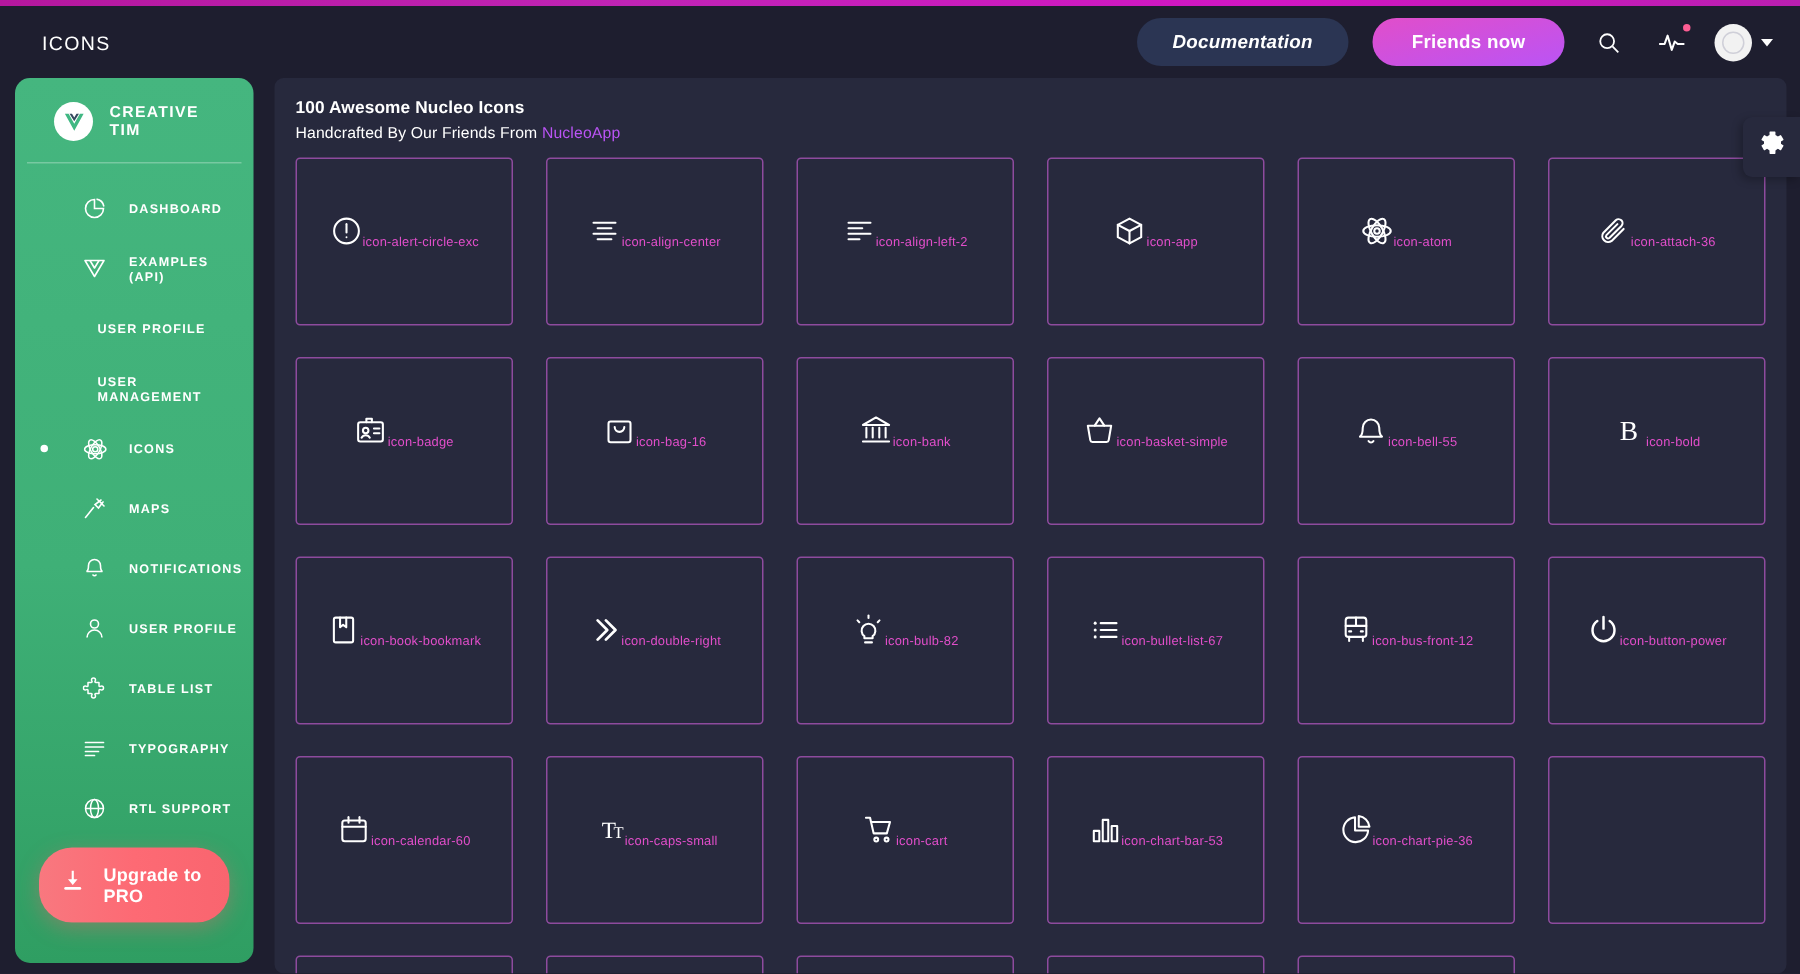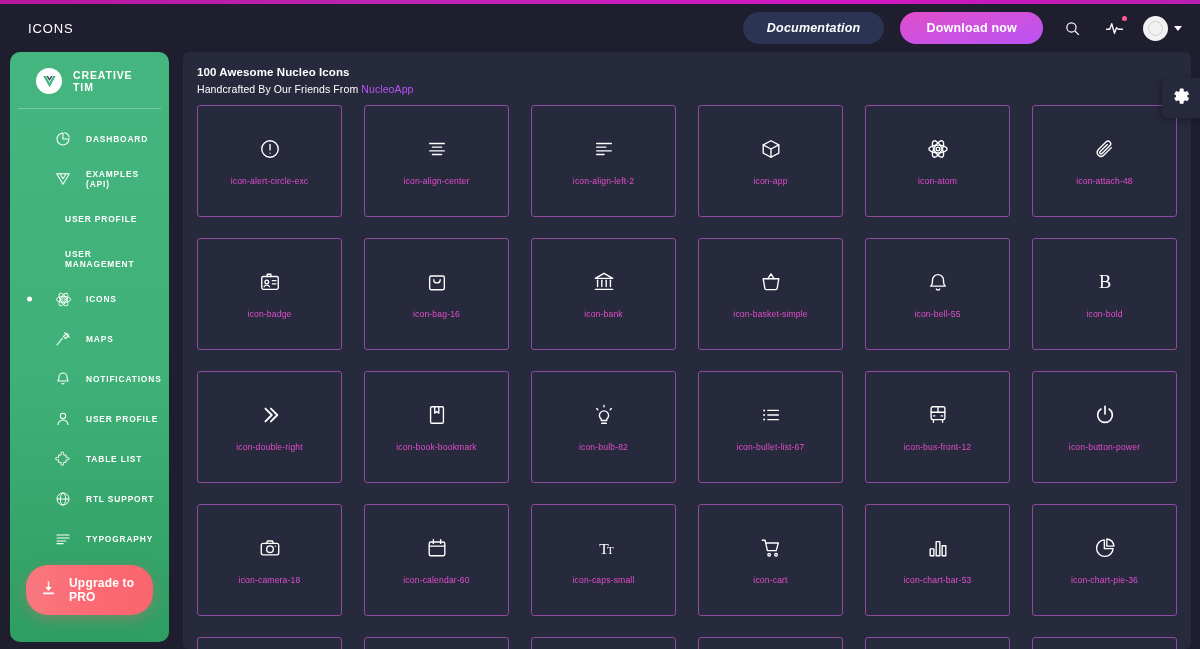--- a/index.html
+++ b/index.html
@@ -132,21 +132,21 @@
   .grid {
     display:grid;
     grid-template-columns: repeat(6, 1fr);
     gap: 21px 22px;
     padding: 0 14px 14px 14px;
   }
   .icon-card {
     border: 1px solid #8e4b9e;
     border-radius: 3px;
     height: 112px;
-    display:flex; flex-direction:column; align-items:center; justify-content:center;
+    display:flex; flex-direction:row; align-items:center; justify-content:center;
     cursor:pointer;
     background: transparent;
   }
   .icon-card .glyph {
     color:#ffffff; height:26px; display:flex; align-items:center; justify-content:center;
     margin-bottom: 14px;
   }
   .icon-card .cname {
     color:#e14eca; font-size:8.6px; letter-spacing:.15px; text-align:center;
   }
@@ -165,21 +165,21 @@
 </head>
 <body>
 
 <div class="topbar-progress"></div>
 
 <div class="header">
   <div class="header-title">ICONS</div>
 
   <div class="header-right">
     <button class="btn-doc">Documentation</button>
-    <button class="btn-download">Download now</button>
+    <button class="btn-download">Friends now</button>
 
     <div class="icon-btn">
       <svg width="17" height="17" viewBox="0 0 24 24" fill="none" stroke="#ffffff" stroke-width="1.7">
         <circle cx="10.5" cy="10.5" r="6.5"></circle>
           <line x1="15.5" y1="15.5" x2="21" y2="21"></line>
       </svg>
     </div>
 
     <div class="icon-btn">
       <svg width="19" height="19" viewBox="0 0 24 24" fill="none" stroke="#ffffff" stroke-width="1.7" stroke-linecap="round" stroke-linejoin="round">
@@ -285,41 +285,41 @@
       <span class="nav-ico">
         <svg width="16" height="16" viewBox="0 0 24 24" fill="none" stroke="#fff" stroke-width="1.5" stroke-linejoin="round">
           <path d="M9 3.5a2 2 0 0 1 4 0c0 .9-.6 1.3-.6 1.8 0 .4.3.7.8.7h3.3v3.3c0 .5.3.8.7.8.5 0 .9-.6 1.8-.6a2 2 0 0 1 0 4c-.9 0-1.3-.6-1.8-.6-.4 0-.7.3-.7.8v3.3h-3.3c-.5 0-.8.3-.8.8 0 .5.6.9.6 1.8a2 2 0 0 1-4 0c0-.9.6-1.3.6-1.8 0-.5-.3-.8-.8-.8H5.5v-3.3c0-.5-.3-.8-.8-.8-.5 0-.9.6-1.8.6a2 2 0 0 1 0-4c.9 0 1.3.6 1.8.6.5 0 .8-.3.8-.8V6h3.3c.5 0 .8-.3.8-.7 0-.5-.6-.9-.6-1.8z"></path>
         </svg>
       </span>
       <span class="nav-label">TABLE LIST</span>
     </div>
 
     <div class="nav-item">
       <span class="nav-ico">
-        <svg width="16" height="16" viewBox="0 0 24 24" fill="none" stroke="#fff" stroke-width="1.5">
-          <circle cx="12" cy="12" r="9"></circle>
-            <ellipse cx="12" cy="12" rx="4" ry="9"></ellipse>
-            <line x1="3" y1="12" x2="21" y2="12"></line>
-        </svg>
-      </span>
-      <span class="nav-label">RTL SUPPORT</span>
-    </div>
-
-    <div class="nav-item">
-      <span class="nav-ico">
         <svg width="16" height="16" viewBox="0 0 24 24" fill="none" stroke="#fff" stroke-width="1.7" stroke-linecap="round">
           <line x1="3" y1="6" x2="21" y2="6"></line>
             <line x1="3" y1="10.5" x2="21" y2="10.5"></line>
           <line x1="3" y1="15" x2="16" y2="15"></line>
             <line x1="3" y1="19" x2="12" y2="19"></line>
         </svg>
       </span>
       <span class="nav-label">TYPOGRAPHY</span>
     </div>
 
+    <div class="nav-item">
+      <span class="nav-ico">
+        <svg width="16" height="16" viewBox="0 0 24 24" fill="none" stroke="#fff" stroke-width="1.5">
+          <circle cx="12" cy="12" r="9"></circle>
+            <ellipse cx="12" cy="12" rx="4" ry="9"></ellipse>
+            <line x1="3" y1="12" x2="21" y2="12"></line>
+        </svg>
+      </span>
+      <span class="nav-label">RTL SUPPORT</span>
+    </div>
+
     <div class="upgrade-btn">
       <span class="nav-ico">
         <svg width="17" height="17" viewBox="0 0 24 24" fill="#ffffff">
           <path d="M11 2h2v8h3.5L12 15.5 7.5 10H11V2z"></path>
             <rect x="4" y="17.5" width="16" height="2.6" rx="1.3"></rect>
         </svg>
       </span>
       <span class="upgrade-label">Upgrade to PRO</span>
     </div>
 
@@ -387,21 +387,21 @@
           </svg>
         </div>
         <div class="cname">icon-atom</div>
       </div>
       <div class="icon-card">
         <div class="glyph">
           <svg width="22" height="22" viewBox="0 0 24 24" fill="none" stroke="#ffffff" stroke-width="1.5" stroke-linecap="round" stroke-linejoin="round">
             <path d="M19 10.5 10.3 19.2a4.3 4.3 0 0 1-6-6l9-9a2.9 2.9 0 0 1 4.1 4.1l-8.8 8.8a1.5 1.5 0 0 1-2.1-2.1l8-8"></path>
           </svg>
         </div>
-        <div class="cname">icon-attach-48</div>
+        <div class="cname">icon-attach-36</div>
       </div>
       <div class="icon-card">
         <div class="glyph">
           <svg width="22" height="22" viewBox="0 0 24 24" fill="none" stroke="#ffffff" stroke-width="1.5" stroke-linecap="round" stroke-linejoin="round">
             <rect x="3" y="6" width="18" height="14" rx="1.6"></rect>
             <circle cx="8.5" cy="12" r="2"></circle>
             <path d="M5.5 17.2a3.4 3.4 0 0 1 6 0"></path>
             <line x1="14.5" y1="10.5" x2="18.5" y2="10.5"></line>
             <line x1="14.5" y1="14" x2="18.5" y2="14"></line>
             <path d="M9 6V3.5h4V6"></path>
@@ -453,34 +453,34 @@
         <div class="glyph">
           <svg width="22" height="22" viewBox="0 0 24 24">
             <text x="12" y="19" text-anchor="middle" font-family="Liberation Serif, serif" font-size="20" fill="#ffffff">B</text>
           </svg>
         </div>
         <div class="cname">icon-bold</div>
       </div>
       <div class="icon-card">
         <div class="glyph">
           <svg width="22" height="22" viewBox="0 0 24 24" fill="none" stroke="#ffffff" stroke-width="1.5" stroke-linecap="round" stroke-linejoin="round">
+            <rect x="5" y="3" width="14" height="18" rx="1.4"></rect>
+            <path d="M9.5 3v7l2.2-1.8L14 10V3"></path>
+          </svg>
+        </div>
+        <div class="cname">icon-book-bookmark</div>
+      </div>
+      <div class="icon-card">
+        <div class="glyph">
+          <svg width="22" height="22" viewBox="0 0 24 24" fill="none" stroke="#ffffff" stroke-width="1.5" stroke-linecap="round" stroke-linejoin="round">
             <polyline points="7,5 14,12 7,19" stroke-width="2"></polyline>
             <polyline points="13,5 20,12 13,19" stroke-width="2"></polyline>
           </svg>
         </div>
         <div class="cname">icon-double-right</div>
-      </div>
-      <div class="icon-card">
-        <div class="glyph">
-          <svg width="22" height="22" viewBox="0 0 24 24" fill="none" stroke="#ffffff" stroke-width="1.5" stroke-linecap="round" stroke-linejoin="round">
-            <rect x="5" y="3" width="14" height="18" rx="1.4"></rect>
-            <path d="M9.5 3v7l2.2-1.8L14 10V3"></path>
-          </svg>
-        </div>
-        <div class="cname">icon-book-bookmark</div>
       </div>
       <div class="icon-card">
         <div class="glyph">
           <svg width="22" height="22" viewBox="0 0 24 24" fill="none" stroke="#ffffff" stroke-width="1.5" stroke-linecap="round" stroke-linejoin="round">
             <path d="M9 16.5a5 5 0 1 1 6 0v1.5H9z"></path>
             <line x1="9.5" y1="21" x2="14.5" y2="21"></line>
             <line x1="12" y1="1.5" x2="12" y2="3.2"></line>
             <line x1="4" y1="5" x2="5.3" y2="6.3"></line>
             <line x1="20" y1="5" x2="18.7" y2="6.3"></line>
           </svg>
@@ -519,31 +519,20 @@
           <svg width="22" height="22" viewBox="0 0 24 24" fill="none" stroke="#ffffff" stroke-width="1.5" stroke-linecap="round" stroke-linejoin="round">
             <path d="M7.5 5.5a8 8 0 1 0 9 0" stroke-width="1.8"></path>
             <line x1="12" y1="2.5" x2="12" y2="11" stroke-width="1.8"></line>
           </svg>
         </div>
         <div class="cname">icon-button-power</div>
       </div>
       <div class="icon-card">
         <div class="glyph">
           <svg width="22" height="22" viewBox="0 0 24 24" fill="none" stroke="#ffffff" stroke-width="1.5" stroke-linecap="round" stroke-linejoin="round">
-            <rect x="2.5" y="7" width="19" height="12.5" rx="2"></rect>
-            <circle cx="12" cy="13.3" r="3.6"></circle>
-            <path d="M8 7 9.5 4.3h5L16 7"></path>
-            <circle cx="18" cy="10" r=".7" fill="#fff" stroke="none"></circle>
-          </svg>
-        </div>
-        <div class="cname">icon-camera-18</div>
-      </div>
-      <div class="icon-card">
-        <div class="glyph">
-          <svg width="22" height="22" viewBox="0 0 24 24" fill="none" stroke="#ffffff" stroke-width="1.5" stroke-linecap="round" stroke-linejoin="round">
             <rect x="3.5" y="5.5" width="17" height="15" rx="1.8"></rect>
             <line x1="3.5" y1="10" x2="20.5" y2="10"></line>
             <line x1="8" y1="3" x2="8" y2="7"></line>
             <line x1="16" y1="3" x2="16" y2="7"></line>
           </svg>
         </div>
         <div class="cname">icon-calendar-60</div>
       </div>
       <div class="icon-card">
         <div class="glyph">

